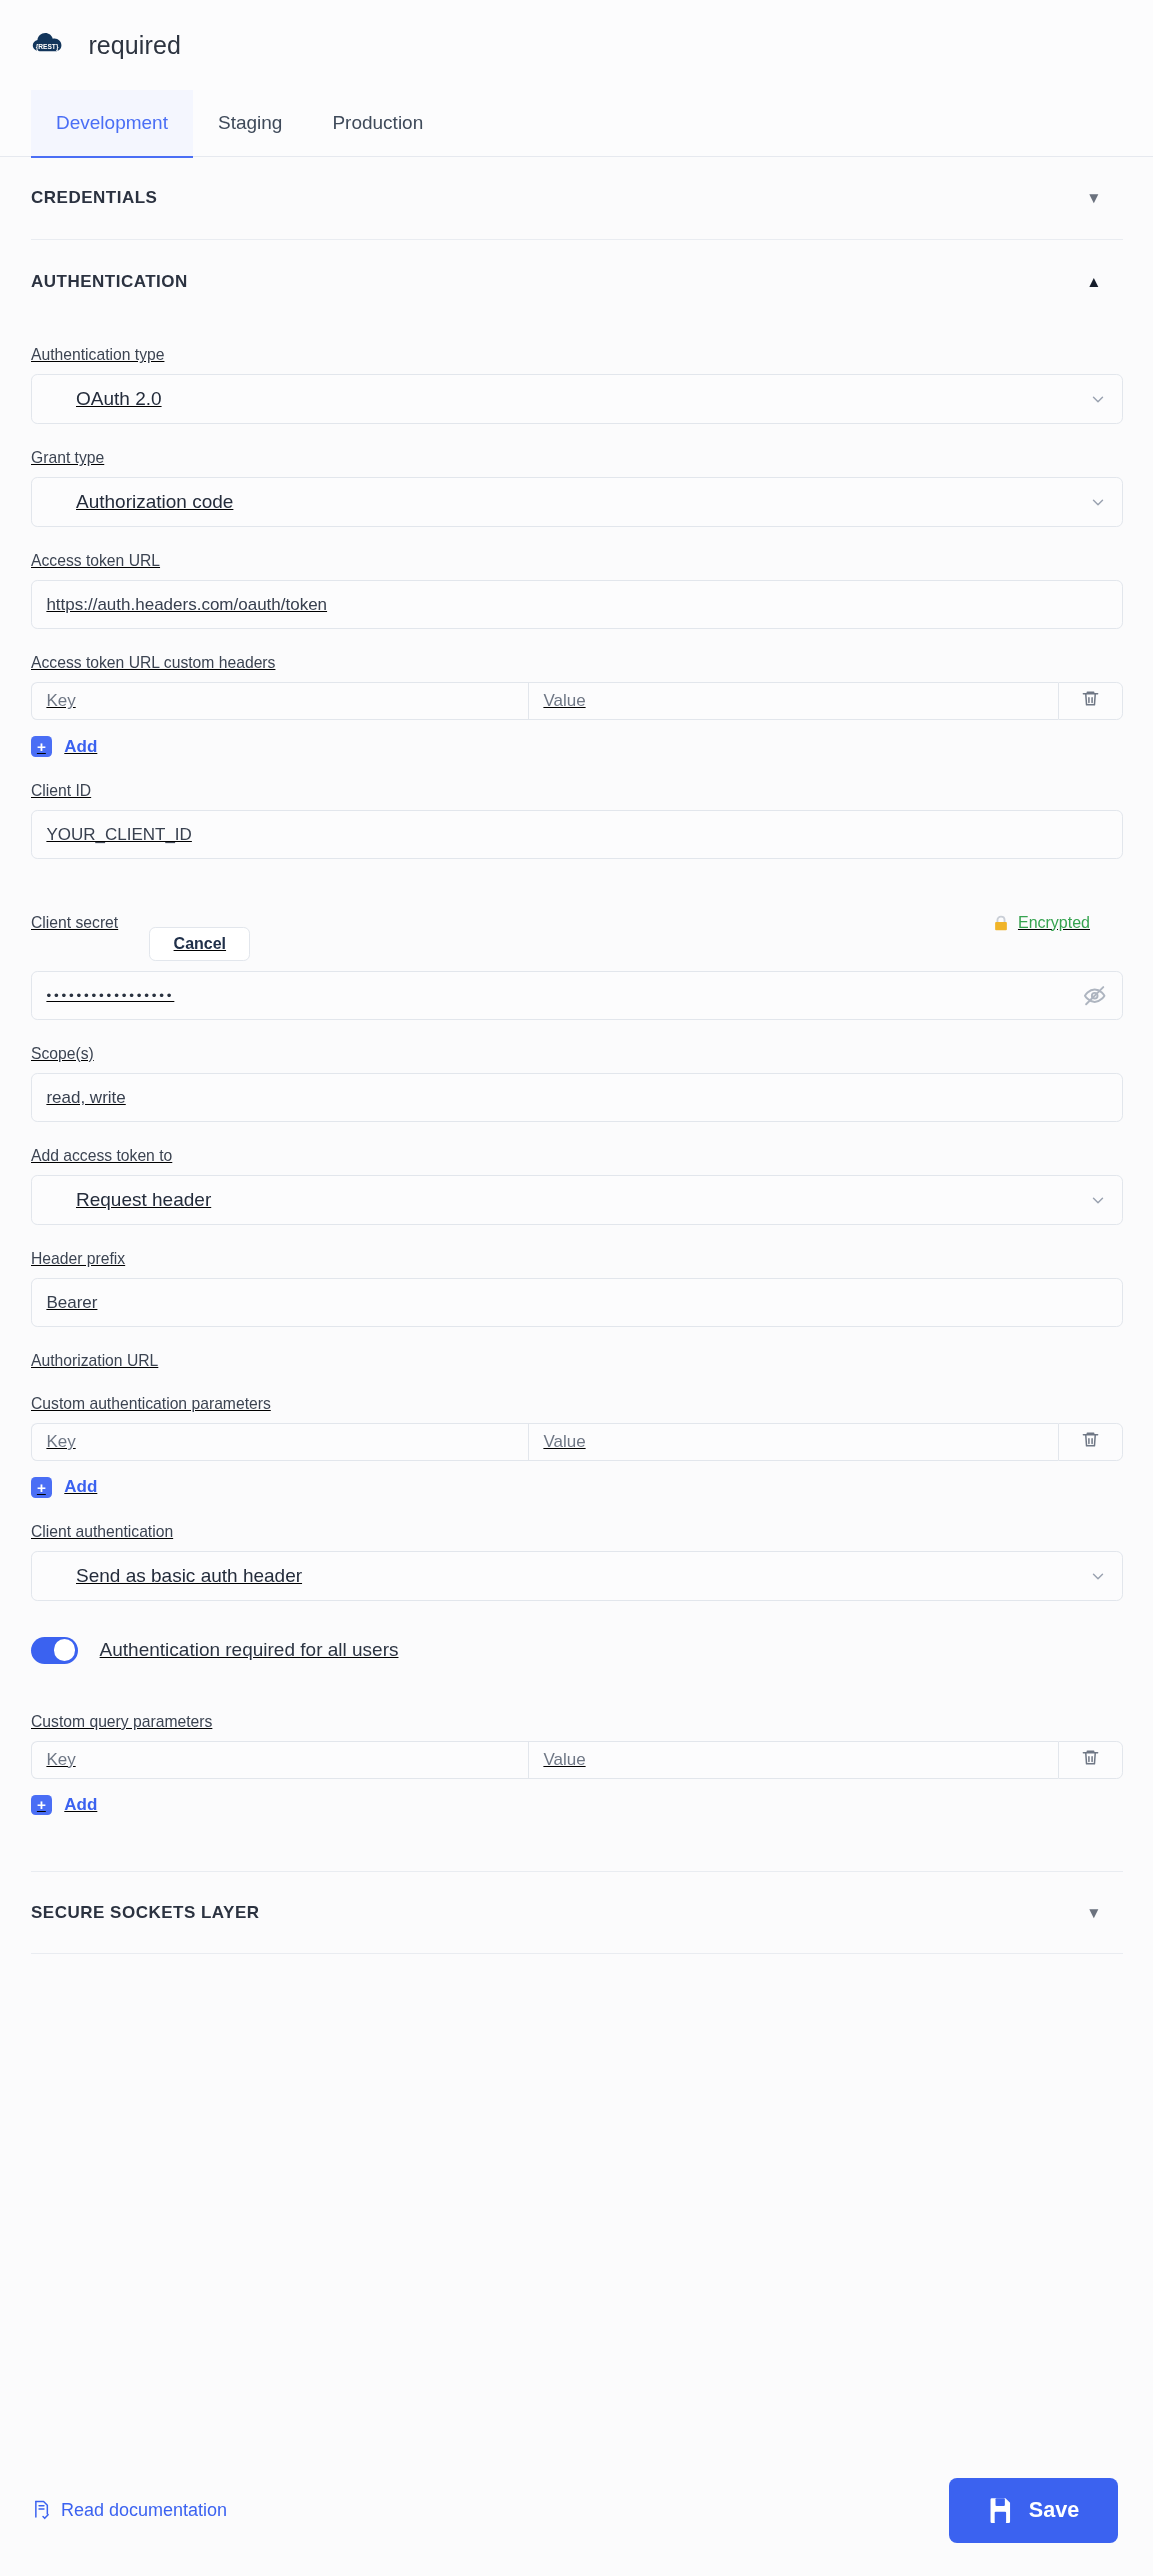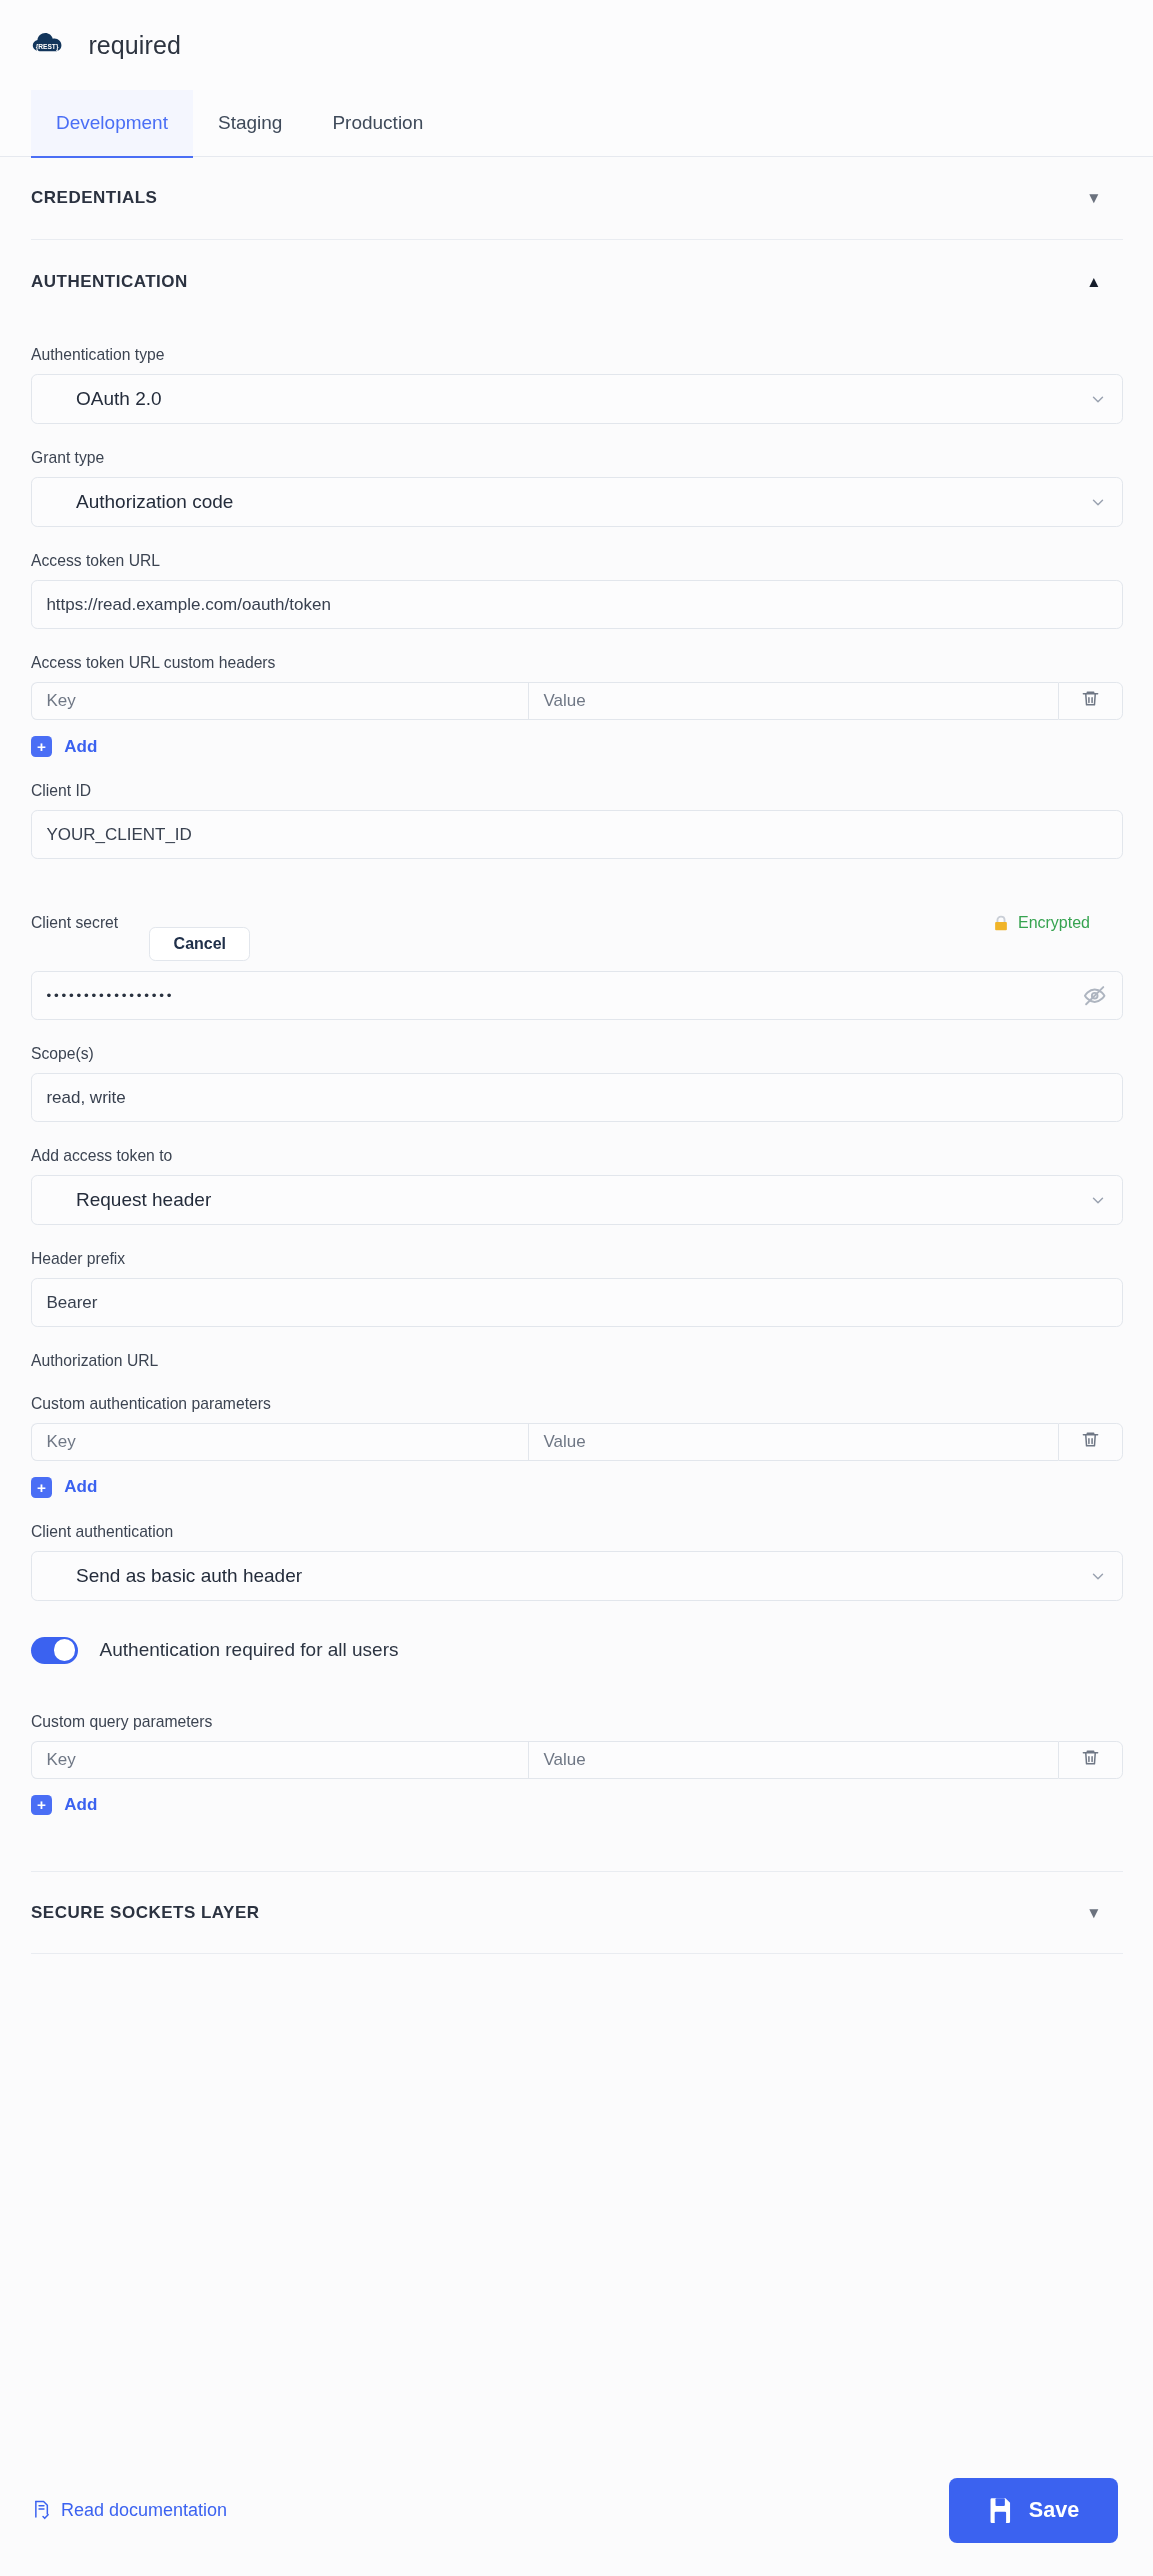--- a/index.html
+++ b/index.html
@@ -86,20 +86,21 @@
     font-size: 15.3px;
     line-height: 1;
     margin-right: 21.6px;
   }
   .caret.down { color: #6b727e; }
   .caret.up   { color: #151c2a; }
 
   
   .form {
     padding: 23.4px 31px 0 31px;
+    text-decoration: underline;
   }
   .field { margin-bottom: 25px; }
   .field-label {
     font-size: 15.7px;
     color: #3c4452;
     margin-bottom: 10px;
     display: block;
   }
   .control {
     height: 49px;
@@ -370,21 +371,21 @@
           <svg width="18" height="18" viewBox="0 0 20 20" fill="none">
               <path d="M5 8l5 5 5-5" stroke="currentColor" stroke-width="1.6" stroke-linecap="round" stroke-linejoin="round"></path>
             </svg>
         </span>
       </div>
     </div>
 
     <div class="field">
       <span class="field-label">Access token URL</span>
       <div class="control">
-        <span class="control-text">https://read.example.com/oauth/token</span>
+        <span class="control-text">https://auth.headers.com/oauth/token</span>
       </div>
     </div>
 
     <div class="field">
       <span class="field-label">Access token URL custom headers</span>
       <div class="kv-row">
         <div class="kv-cell kv-key">
           <span>Key</span>
         </div>
         <div class="kv-cell kv-val">

